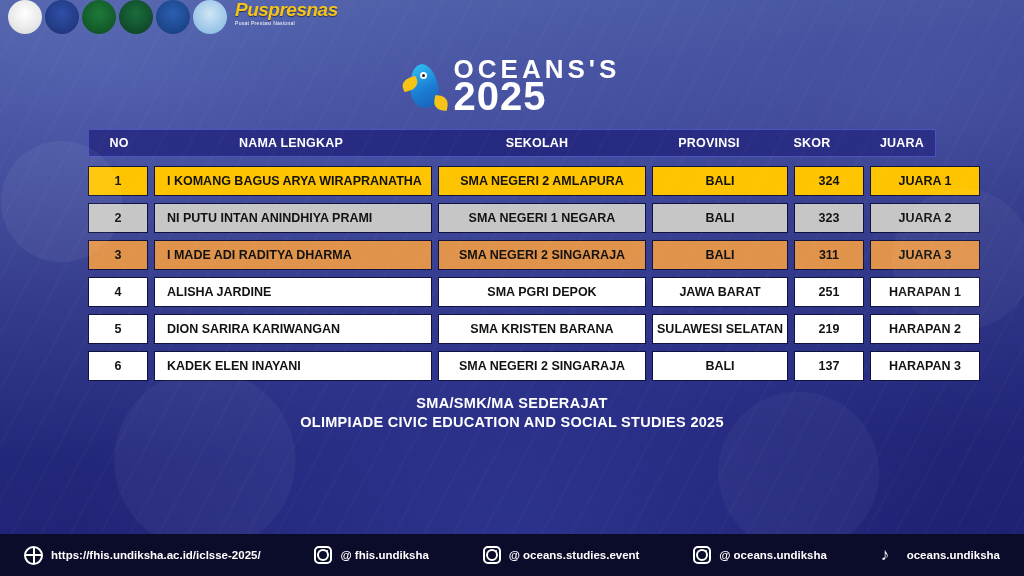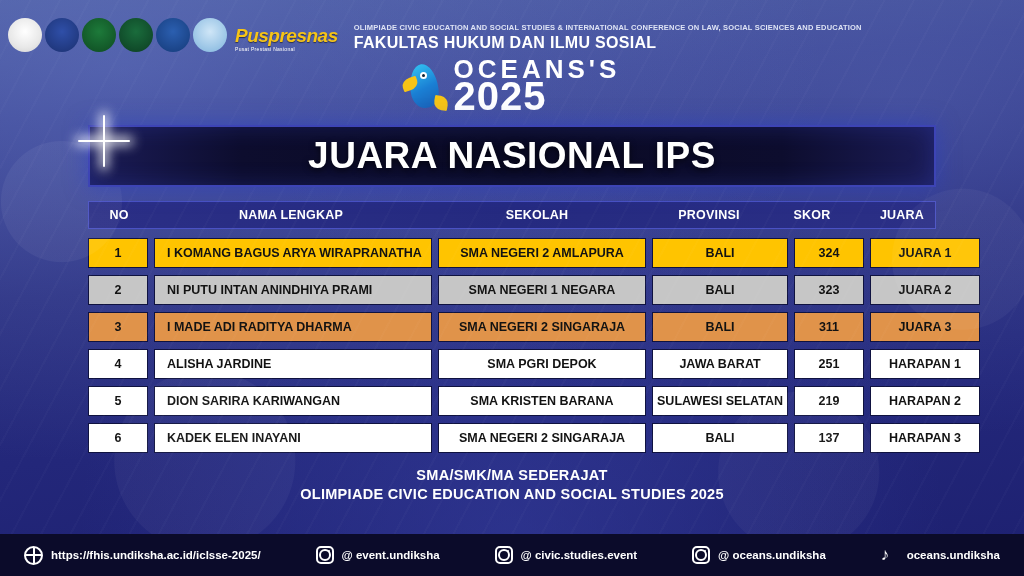--- a/index.html
+++ b/index.html
@@ -27,21 +27,21 @@
       radial-gradient(circle at 20% 80%, rgba(255,255,255,0.04) 0 90px, rgba(255,255,255,0) 91px),
       radial-gradient(circle at 78% 82%, rgba(255,255,255,0.035) 0 80px, rgba(255,255,255,0) 81px),
       repeating-linear-gradient(118deg, rgba(255,255,255,0.018) 0 2px, rgba(255,255,255,0) 2px 26px);
     pointer-events: none;
   }
 
   
   .header {
     position: relative;
     height: 52px;
-    display: flex; align-items: flex-end;
+    display: flex; align-items: flex-start;
     padding-left: 8px;
     gap: 6px;
   }
   .logos { display: flex; align-items: center; gap: 3px; }
   .logo {
     width: 34px; height: 34px; border-radius: 50%;
     display: flex; align-items: center; justify-content: center;
     font-size: 7px; font-weight: bold; color: #fff; text-align: center;
     line-height: 1;
   }
@@ -219,45 +219,35 @@
       <div class="logo l2"></div>
       <div class="logo l3"></div>
       <div class="logo l4"></div>
       <div class="logo l5"></div>
       <div class="logo l6"></div>
     </div>
     <div class="pusp">
       <div class="w1">Puspresnas</div>
       <div class="w2">Pusat Prestasi Nasional</div>
     </div>
-    <div class="htext">
-      <div class="line1">OLIMPIADE CIVIC EDUCATION AND SOCIAL STUDIES &amp; INTERNATIONAL CONFERENCE ON LAW, SOCIAL SCIENCES AND EDUCATION</div>
-      <div class="line2">FAKULTAS HUKUM DAN ILMU SOSIAL</div>
-    </div>
   </div>
 
   <div class="oceans">
     <div class="mascot">
       <div class="body"></div>
       <div class="fin"></div>
       <div class="eye"></div>
       <div class="tail"></div>
     </div>
     <div class="oceans-text">
       <div class="t1">OCEANS'S</div>
       <div class="t2">2025</div>
     </div>
   </div>
 
-  <div class="title-wrap">
-    <div class="title-bar">
-      <h1>JUARA NASIONAL IPS</h1>
-    </div>
-    <div class="sparkle"></div>
-  </div>
 
   <div class="table">
     <div class="row head headrow-outer">
       <div class="cell">NO</div>
       <div class="cell">NAMA LENGKAP</div>
       <div class="cell">SEKOLAH</div>
       <div class="cell">PROVINSI</div>
       <div class="cell">SKOR</div>
       <div class="cell">JUARA</div>
     </div>
@@ -322,25 +312,25 @@
     <div class="s2">OLIMPIADE CIVIC EDUCATION AND SOCIAL STUDIES 2025</div>
   </div>
 
   <div class="bottombar">
     <div class="bitem">
       <span class="gicon"></span>
       <span>https://fhis.undiksha.ac.id/iclsse-2025/</span>
     </div>
     <div class="bitem">
       <span class="igicon"></span>
-      <span>@ event.undiksha</span>
+      <span>@ fhis.undiksha</span>
     </div>
     <div class="bitem">
       <span class="igicon"></span>
-      <span>@ civic.studies.event</span>
+      <span>@ oceans.studies.event</span>
     </div>
     <div class="bitem">
       <span class="igicon"></span>
       <span>@ oceans.undiksha</span>
     </div>
     <div class="bitem">
       <span class="tkicon">♪</span>
       <span>oceans.undiksha</span>
     </div>
   </div>

